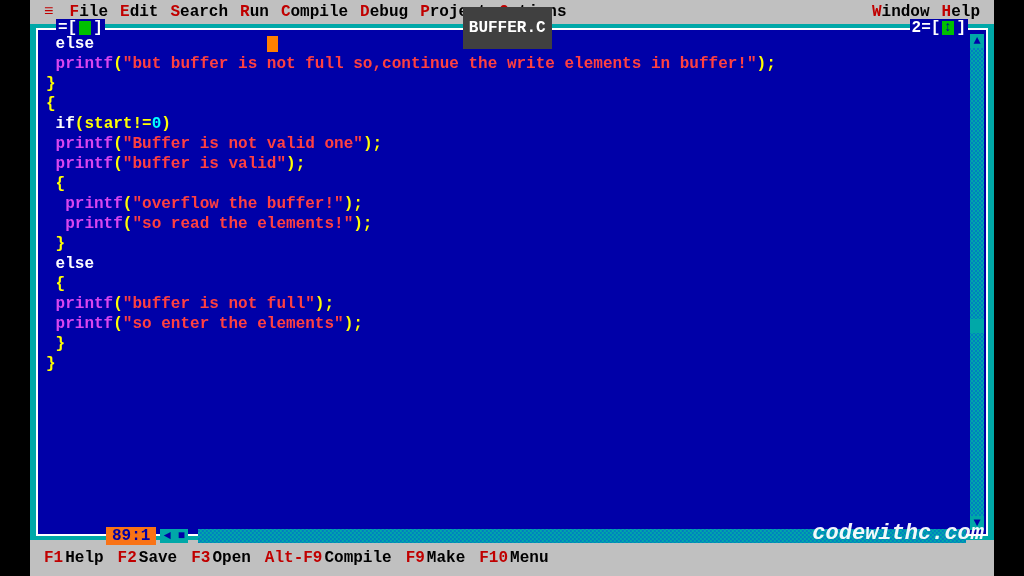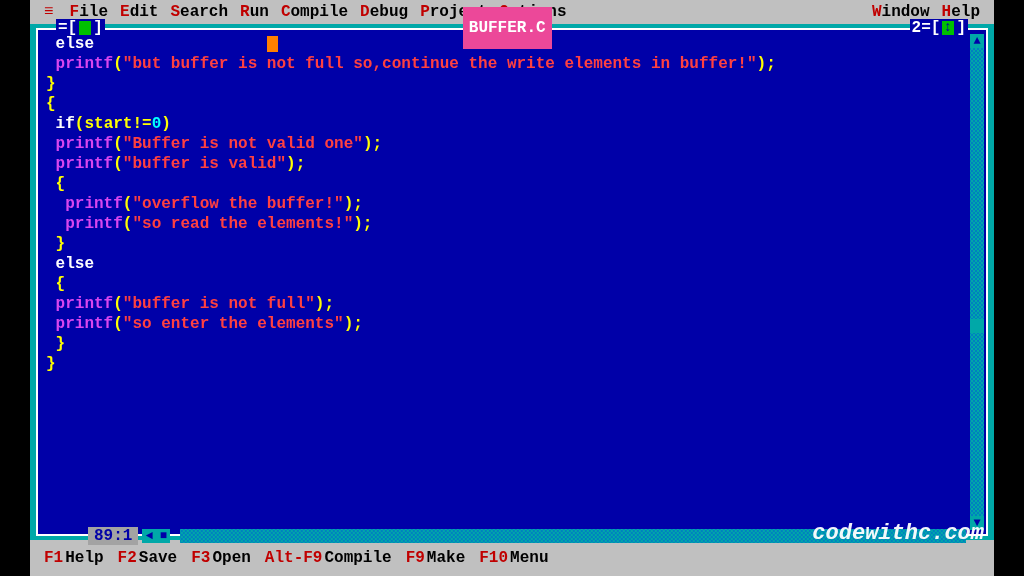--- a/index.html
+++ b/index.html
@@ -69,21 +69,21 @@
   margin-left: 18px;
   display: flex;
   align-items: center;
 }
 .title-block-g { display:inline-block; width:12px; height:14px; background:#00c000; margin:0 2px;}
 .title-center { 
   flex: 1; 
   text-align: center; 
   color: #fff;
 }
-.title-center span { background:#ec4899; padding:12px 6px; }
+.title-center span { background:#404040; padding:12px 6px; }
 .title-right { 
   background: #0000a8; 
   padding: 0 2px;
   margin-right: 18px;
   display:flex;
   align-items:center;
 }
 .arrow-box { display:inline-block; width:12px; height:14px; background:#00c000; margin:0 2px; position:relative;}
 .arrow-box::before { content:"↕"; position:absolute; left:1px; top:-2px; color:#0000a8; font-size:14px;}
 
@@ -124,24 +124,24 @@
 .bottom-overlay {
   position: absolute;
   bottom: -12px;
   left: 0;
   right: 0;
   height: 20px;
   display: flex;
   align-items: center;
 }
 .status-pos { 
-  background: #a3a3a3; 
+  background: #f97316; 
   color: #0000a8; 
   padding: 0 6px;
-  margin-left: 50px;
+  margin-left: 68px;
 }
 .hscroll-caps {
   display:flex;
   margin-left:4px;
 }
 .hcap { width:14px; height:14px; background:#00a8a8; color:#0000a8; font-size:12px; text-align:center; line-height:14px;}
 .hscroll-track { 
   flex:1;
   height:14px;
   margin-left: 10px;

